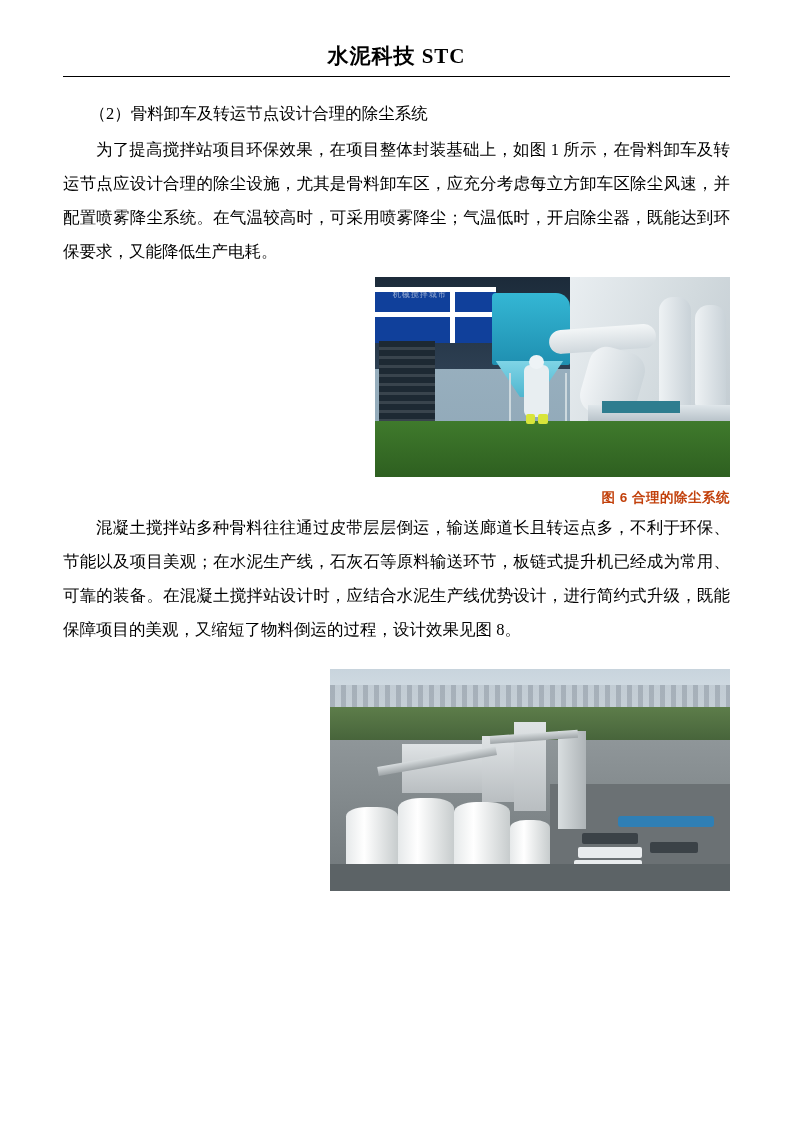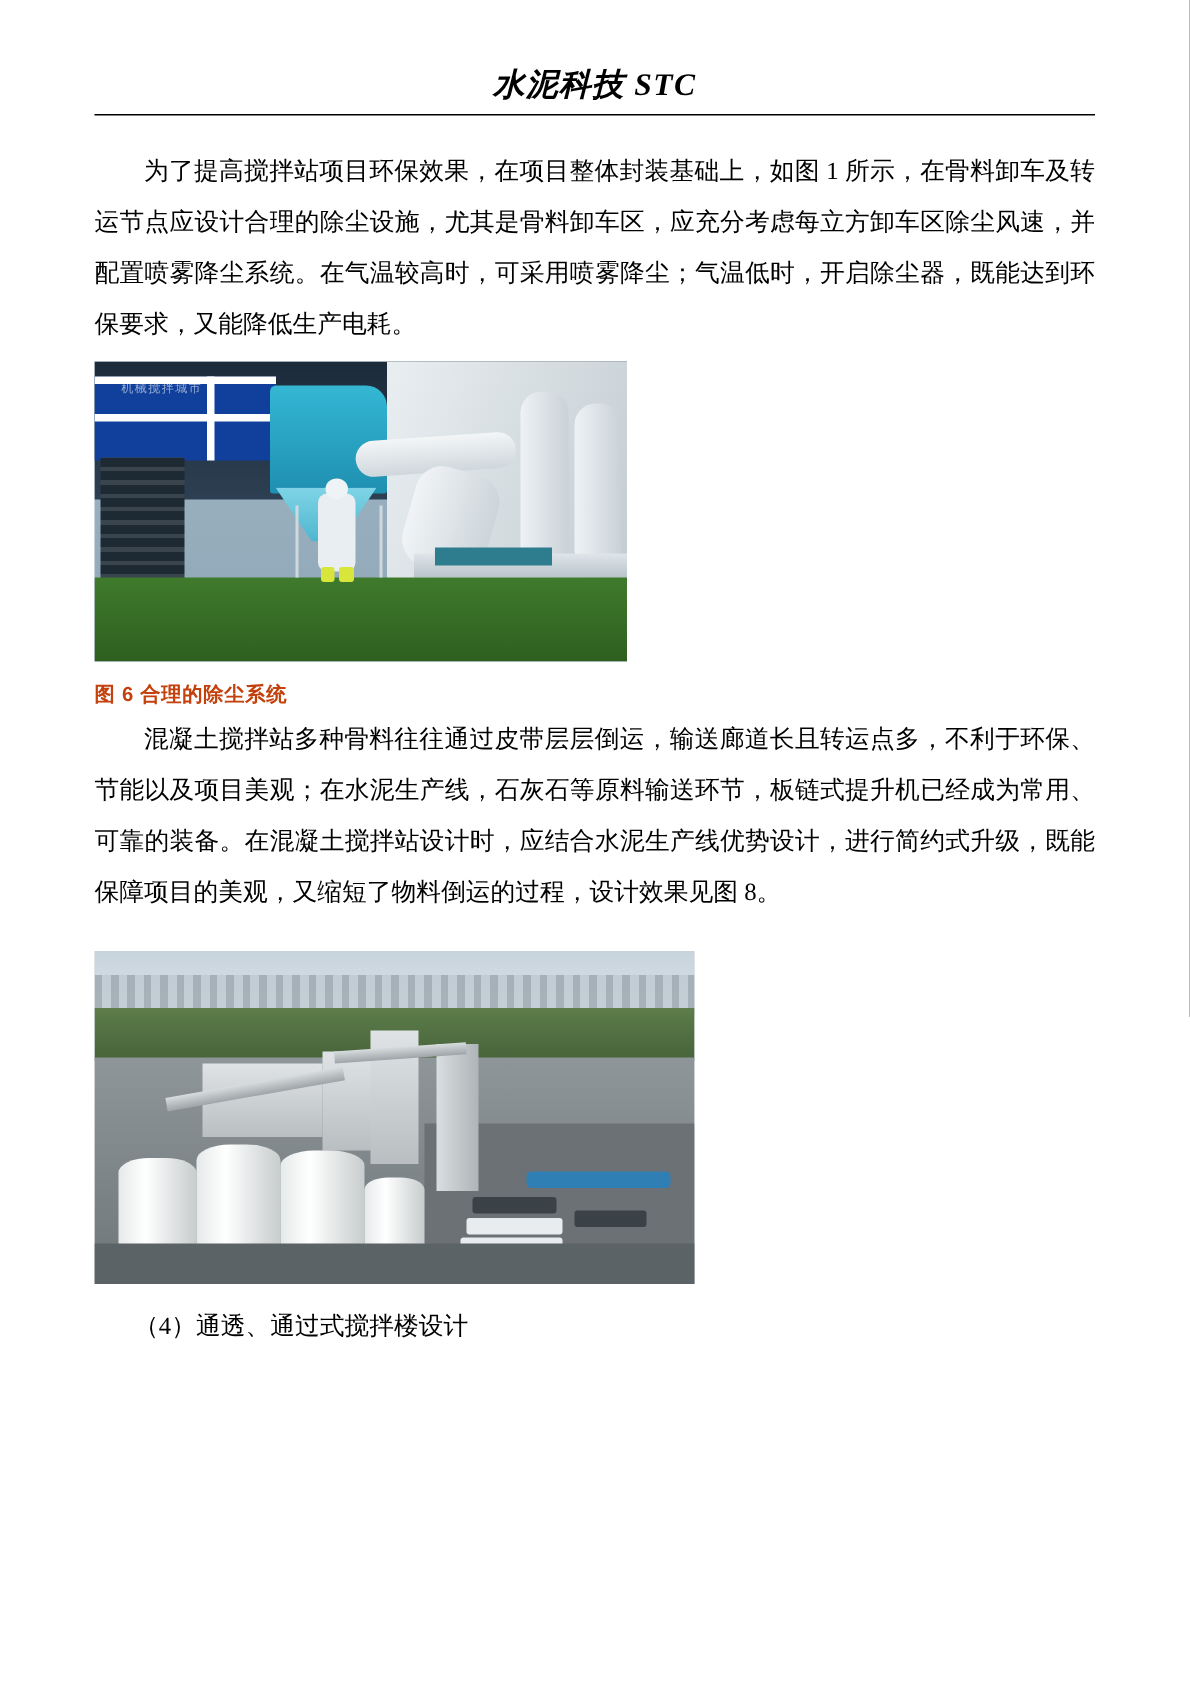--- a/index.html
+++ b/index.html
@@ -31,21 +31,20 @@
     padding-top: 12px;
     padding-bottom: 6px;
   }
   .header-title {
     font-family: "Liberation Serif", "DejaVu Serif", serif;
     font-weight: bold;
     font-size: 21px;
     letter-spacing: 1px;
     color: #000;
     display: inline-block;
-    font-style: italic;
   }
   .header-rule {
     border: 0;
     border-top: 1.5px solid #000;
     margin: 6px 0 0 0;
   }
 
   
   .body {
     padding-top: 14px;
@@ -61,21 +60,21 @@
   }
   p.indent {
     text-indent: 2em;
   }
   p.indent-list {
     text-indent: 1.6em;
   }
 
   
   .figure {
-    text-align: left;
+    text-align: right;
     margin: 8px 0 4px 0;
   }
   .figure-caption {
     font-size: 13.5px;
     font-weight: bold;
     color: #c2410c;
     margin-top: 8px;
     font-family: "Liberation Sans", sans-serif;
     letter-spacing: 0.5px;
   }
@@ -276,20 +275,21 @@
 <div class="page">
   <div class="page-inner">
 
     <div class="header">
       <div class="header-title">水泥科技  STC</div>
       <hr class="header-rule">
     </div>
 
     <div class="body">
 
+      <p class="para indent-list">（2）骨料卸车及转运节点设计合理的除尘系统</p>
 
       <p class="para indent">为了提高搅拌站项目环保效果，在项目整体封装基础上，如图 1 所示，在骨料卸车及转运节点应设计合理的除尘设施，尤其是骨料卸车区，应充分考虑每立方卸车区除尘风速，并配置喷雾降尘系统。在气温较高时，可采用喷雾降尘；气温低时，开启除尘器，既能达到环保要求，又能降低生产电耗。</p>
 
       <div class="figure">
         <div class="fig-box fig6">
           <div class="f6-sky"></div>
           <div class="f6-wallwhite"></div>
           <div class="f6-banner">
             <div class="f6-banner-stripe" style="left:0;top:0;width:100%;height:5px;"></div>
             <div class="f6-banner-stripe" style="left:0;top:44%;width:100%;height:5px;"></div>
@@ -346,18 +346,17 @@
 
           <div class="f7-canopy"></div>
           <div class="f7-truck-dark" style="left:63%;top:74%;width:14%;"></div>
           <div class="f7-truck" style="left:62%;top:80%;width:16%;"></div>
           <div class="f7-truck" style="left:61%;top:86%;width:17%;"></div>
           <div class="f7-truck-dark" style="left:80%;top:78%;width:12%;"></div>
           <div class="f7-road"></div>
         </div>
       </div>
 
-      <p class="para indent-list" style="margin-top:6px;">（4）通透、通过式搅拌楼设计</p>
 
     </div>
   </div>
 
 </div>
 
 </body></html>

